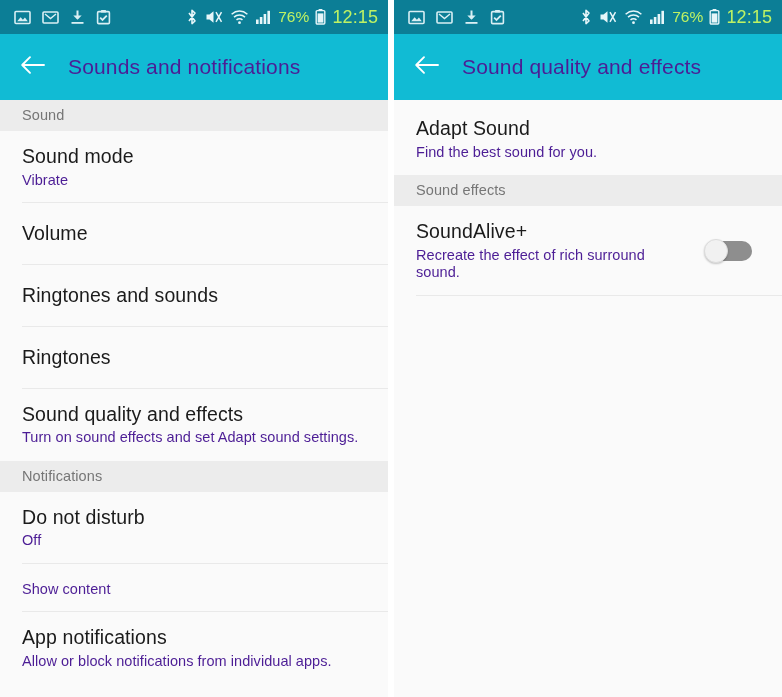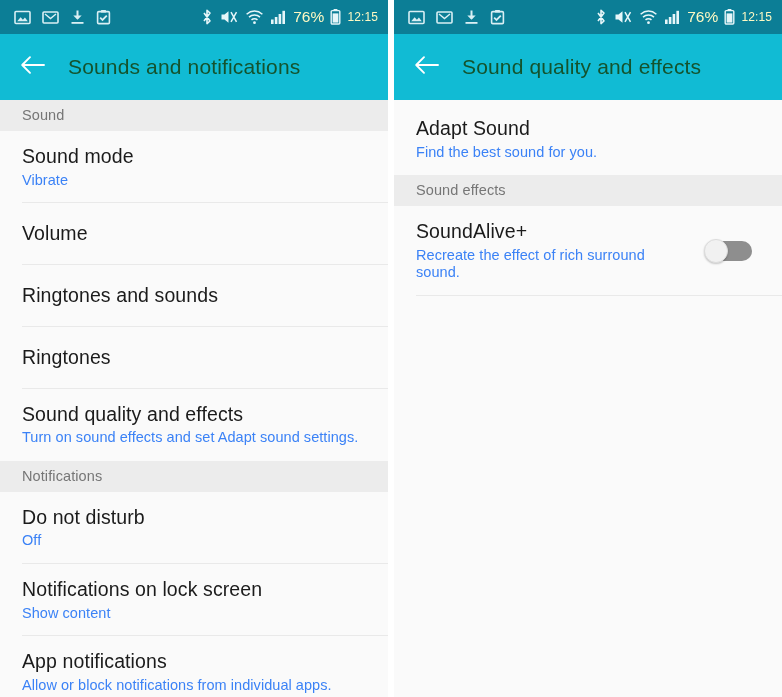--- a/index.html
+++ b/index.html
@@ -57,28 +57,28 @@
     margin-left: auto;
     display: flex;
     align-items: center;
     gap: 6px;
   }
   .sb-icon {
     display: block;
     line-height: 0;
   }
   .sb-text {
-    color: #fef9c3;
+    color: #bef264;
     font-size: 16px;
     letter-spacing: 0.1px;
     font-family: "Liberation Sans", sans-serif;
     white-space: nowrap;
   }
   .sb-pct { font-size: 15.5px; }
-  .sb-clock { font-size: 12px; }
+  .sb-clock { font-size: 18px; }
 
   
   .app-bar {
     height: 66px;
     background: #11BBD4;
     display: flex;
     align-items: center;
     padding-left: 18px;
     box-sizing: border-box;
     flex: 0 0 66px;
@@ -86,21 +86,21 @@
   .back-btn {
     width: 30px;
     height: 30px;
     display: flex;
     align-items: center;
     justify-content: center;
     cursor: pointer;
     flex: 0 0 auto;
   }
   .app-title {
-    color: #14532d;
+    color: #4c1d95;
     font-size: 21px;
     margin-left: 20px;
     font-weight: normal;
     letter-spacing: 0.15px;
     white-space: nowrap;
   }
 
   
   .list {
     flex: 1 1 auto;
@@ -129,21 +129,21 @@
     min-width: 0;
   }
   .row-title {
     font-size: 19.5px;
     color: #1B1B1B;
     letter-spacing: 0.1px;
     line-height: 1.22;
   }
   .row-sub {
     font-size: 14.5px;
-    color: #3b82f6;
+    color: #4c1d95;
     margin-top: 3px;
     letter-spacing: 0.05px;
     line-height: 1.2;
   }
   .row.has-divider::after {
     content: "";
     position: absolute;
     left: 22px;
     right: 0;
     bottom: 0;
@@ -314,21 +314,20 @@
 
       <div class="row has-divider">
         <div class="row-texts">
           <div class="row-title">Do not disturb</div>
           <div class="row-sub">Off</div>
         </div>
       </div>
 
       <div class="row has-divider">
         <div class="row-texts">
-          <div class="row-title">Notifications on lock screen</div>
           <div class="row-sub">Show content</div>
         </div>
       </div>
 
       <div class="row">
         <div class="row-texts">
           <div class="row-title">App notifications</div>
           <div class="row-sub">Allow or block notifications from individual apps.</div>
         </div>
       </div>

